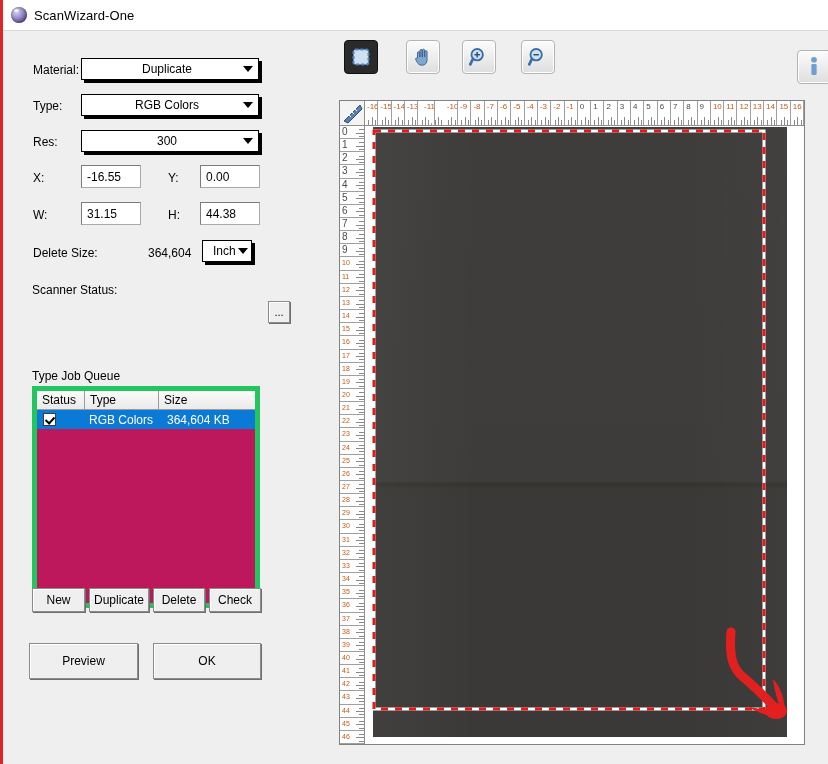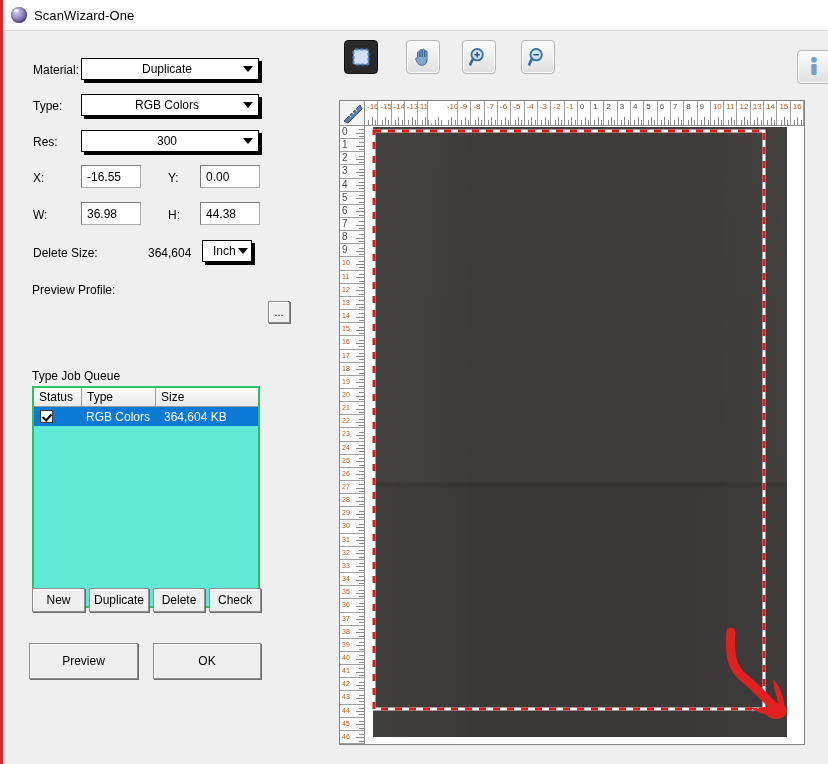--- a/index.html
+++ b/index.html
@@ -136,22 +136,22 @@
     display: flex;
     align-items: center;
     justify-content: center;
     font-size: 12px;
     cursor: default;
   }
 
   
   .listbox {
     position: absolute;
-    background: #5eead4;
-    border: 2px solid #22c55e;
+    background: #be185d;
+    border: 5px solid #22c55e;
     box-sizing: border-box;
   }
   .lb-header {
     display: flex;
     height: 19px;
     background: #efefef;
     border-bottom: 1px solid #9b9b9b;
     box-sizing: border-box;
   }
   .lb-header > div {
@@ -380,35 +380,35 @@
           <i class="tri-down"></i>
         </span>
     </div>
 
     <div class="lbl" style="left:30px; top:140px;">X:</div>
     <div class="field" style="left:78px; top:134px; width:60px;">-16.55</div>
     <div class="lbl" style="left:165px; top:140px;">Y:</div>
     <div class="field" style="left:197px; top:134px; width:60px;">0.00</div>
 
     <div class="lbl" style="left:30px; top:177px;">W:</div>
-    <div class="field" style="left:78px; top:171px; width:60px;">36.98</div>
+    <div class="field" style="left:78px; top:171px; width:60px;">31.15</div>
     <div class="lbl" style="left:165px; top:177px;">H:</div>
     <div class="field" style="left:197px; top:171px; width:60px;">44.38</div>
 
     <div class="lbl" style="left:30px; top:215px;">Delete Size:</div>
     <div class="lbl" style="left:145px; top:215px;">364,604</div>
     <div class="lbl" style="left:205px; top:215px;">KB</div>
     <div class="combo" style="left:199px; top:209px; width:50px;">
       <span class="cval" style="padding-left:10px;">Inch</span>
       <span class="carrow" style="width:16px;">
           <i class="tri-down"></i>
         </span>
     </div>
 
-    <div class="lbl" style="left:29px; top:252px;">Preview Profile:</div>
+    <div class="lbl" style="left:29px; top:252px;">Scanner Status:</div>
     <div class="btn" style="left:265px; top:270px; width:22px; height:22px;">
       <span style="font-size:11px; line-height:8px;">...</span>
     </div>
 
     <div class="lbl" style="left:29px; top:338px;">Type Job Queue</div>
 
     <div class="listbox" style="left:29px; top:355px; width:228px; height:222px;">
       <div class="lb-header">
         <div style="width:48px;">Status</div>
         <div style="width:74px;">Type</div>
@@ -504,21 +504,21 @@
         <div class="rh-tick" style="left: 33.2576px; height: 8px;"></div>
         <div class="rh-tick" style="left: 36.5833px; height: 5px;"></div>
         <div class="rh-cell" style="left: 39.9091px; width: 13.303px; color: rgb(192, 90, 26);">-13</div>
         <div class="rh-tick" style="left: 43.2348px; height: 5px;"></div>
         <div class="rh-tick" style="left: 46.5606px; height: 8px;"></div>
         <div class="rh-tick" style="left: 49.8864px; height: 5px;"></div>
         <div class="rh-cell" style="left: 53.2121px; width: 13.303px; color: rgb(192, 90, 26); margin-top: 22px;">-12</div>
         <div class="rh-tick" style="left: 56.5379px; height: 5px;"></div>
         <div class="rh-tick" style="left: 59.8636px; height: 8px;"></div>
         <div class="rh-tick" style="left: 63.1894px; height: 5px;"></div>
-        <div class="rh-cell" style="left: 50px; width: 13.303px; color: rgb(192, 90, 26);">-11</div>
+        <div class="rh-cell" style="left: 57px; width: 13.303px; color: rgb(192, 90, 26);">-11</div>
         <div class="rh-tick" style="left: 69.8409px; height: 5px;"></div>
         <div class="rh-tick" style="left: 73.1667px; height: 8px;"></div>
         <div class="rh-tick" style="left: 76.4924px; height: 5px;"></div>
         <div class="rh-cell" style="left: 79.8182px; width: 13.303px; color: rgb(192, 90, 26);">-10</div>
         <div class="rh-tick" style="left: 83.1439px; height: 5px;"></div>
         <div class="rh-tick" style="left: 86.4697px; height: 8px;"></div>
         <div class="rh-tick" style="left: 89.7955px; height: 5px;"></div>
         <div class="rh-cell" style="left: 93.1212px; width: 13.303px; color: rgb(192, 90, 26);">-9</div>
         <div class="rh-tick" style="left: 96.447px; height: 5px;"></div>
         <div class="rh-tick" style="left: 99.7727px; height: 8px;"></div>

